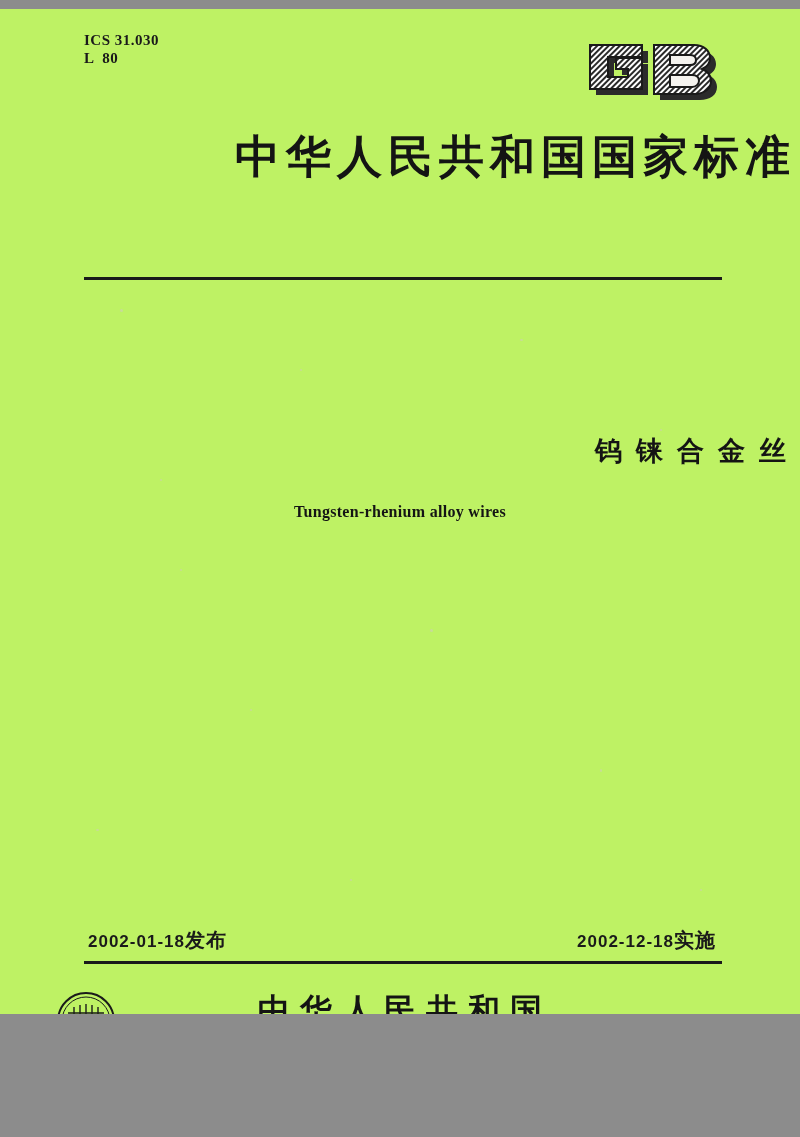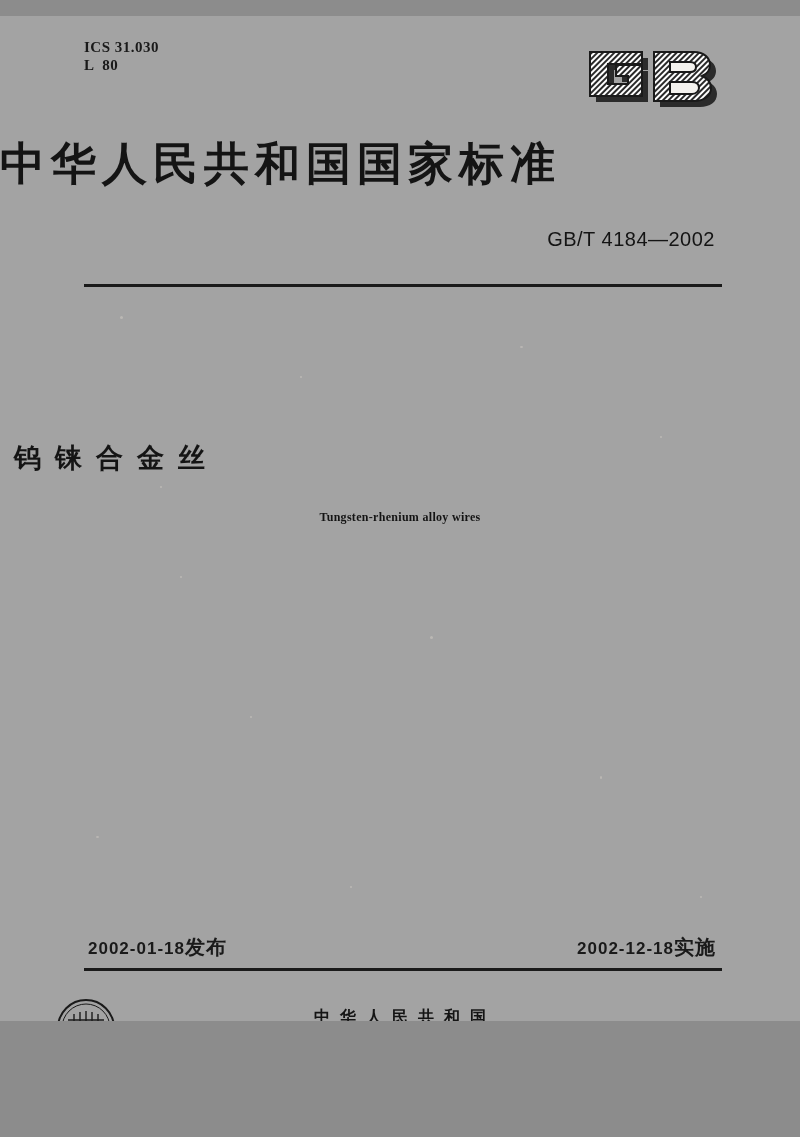--- a/index.html
+++ b/index.html
@@ -4,22 +4,22 @@
 <style>
   html, body {
     margin: 0;
     padding: 0;
     background: #8c8c8c;
   }
   .page {
     position: relative;
     width: 800px;
     height: 1005px;
-    margin: 16px auto;
-    background: #a3a3a3;
+    margin: 9px auto;
+    background: #bef264;
     overflow: hidden;
     font-family: "Liberation Serif", serif;
     color: #1a1a1a;
   }
   
   .speckle {
     position: absolute;
     background: #cfcac2;
     border-radius: 50%;
     opacity: .55;
@@ -43,21 +43,21 @@
     top: 28px;
     width: 140px;
     height: 72px;
   }
 
   .national-title {
     position: absolute;
     left: 0;
     right: 4px;
     top: 118px;
-    text-align: left;
+    text-align: right;
     font-family: Liberation Serif, serif;
     font-weight: bold;
     font-size: 45px;
     letter-spacing: 6px;
     color: #141414;
   }
 
   .std-number {
     position: absolute;
     right: 85px;
@@ -74,36 +74,36 @@
     right: 78px;
     top: 268px;
     height: 3px;
     background: #1a1a1a;
   }
 
   .doc-title-cn {
     position: absolute;
     left: 0; right: 0;
     top: 424px;
-    text-align: left;
+    text-align: right;
     font-family: "DejaVu Sans", sans-serif;
     font-weight: bold;
     font-size: 27px;
     letter-spacing: 14px;
     text-indent: 14px;
     color: #141414;
   }
   .doc-title-en {
     position: absolute;
     left: 0; right: 0;
     top: 494px;
     text-align: center;
     font-family: "Liberation Serif", serif;
     font-weight: bold;
-    font-size: 12px;
+    font-size: 16px;
     letter-spacing: .3px;
     color: #141414;
   }
 
   .issue-date {
     position: absolute;
     left: 88px;
     top: 918px;
     font-family: "Liberation Sans", sans-serif;
     font-weight: bold;
@@ -142,21 +142,21 @@
     position: absolute;
     left: 150px;
     top: 985px;
     width: 500px;
     text-align: center;
     font-family: "DejaVu Sans", sans-serif;
     font-weight: bold;
     color: #141414;
   }
   .publisher .line1 {
-    font-size: 16px;
+    font-size: 32px;
     letter-spacing: 10px;
     text-indent: 10px;
     line-height: 32px;
   }
   .publisher .line2 {
     font-size: 25px;
     letter-spacing: 2px;
     line-height: 32px;
   }
   .publish-verb {
@@ -211,21 +211,20 @@
         <path d="M8 8 h52 v12 h-34 v20 h20 v-8 h-12 v-11 h26 v31 h-52 z" fill="url(#hatch)" stroke="#1a1a1a" stroke-width="2"></path>
         <path d="M72 8 h40 c10 0 16 6 16 13 0 5 -3 9 -8 11 5 2 9 6 9 12 0 8 -7 13 -17 13 h-40 z" fill="url(#hatch)" stroke="#1a1a1a" stroke-width="2"></path>
         <path d="M88 18 h20 c4 0 6 2 6 5 0 3 -2 5 -6 5 h-20 z" fill="#f4f2ee" stroke="#1a1a1a" stroke-width="2"></path>
         <path d="M88 38 h22 c4 0 7 2 7 6 0 3 -3 6 -7 6 h-22 z" fill="#f4f2ee" stroke="#1a1a1a" stroke-width="2"></path>
       </g>
     </svg>
   </div>
 
   <div class="national-title">中华人民共和国国家标准</div>
 
-  <div class="std-number">GB/T 4184—2002</div>
 
   <div class="rule-top"></div>
 
   <div class="doc-title-cn">钨铼合金丝</div>
   <div class="doc-title-en">Tungsten-rhenium alloy wires</div>
 
   <div class="issue-date">
     <span>2002-01-18</span><span class="date-cn">发布</span>
   </div>
   <div class="effective-date">

